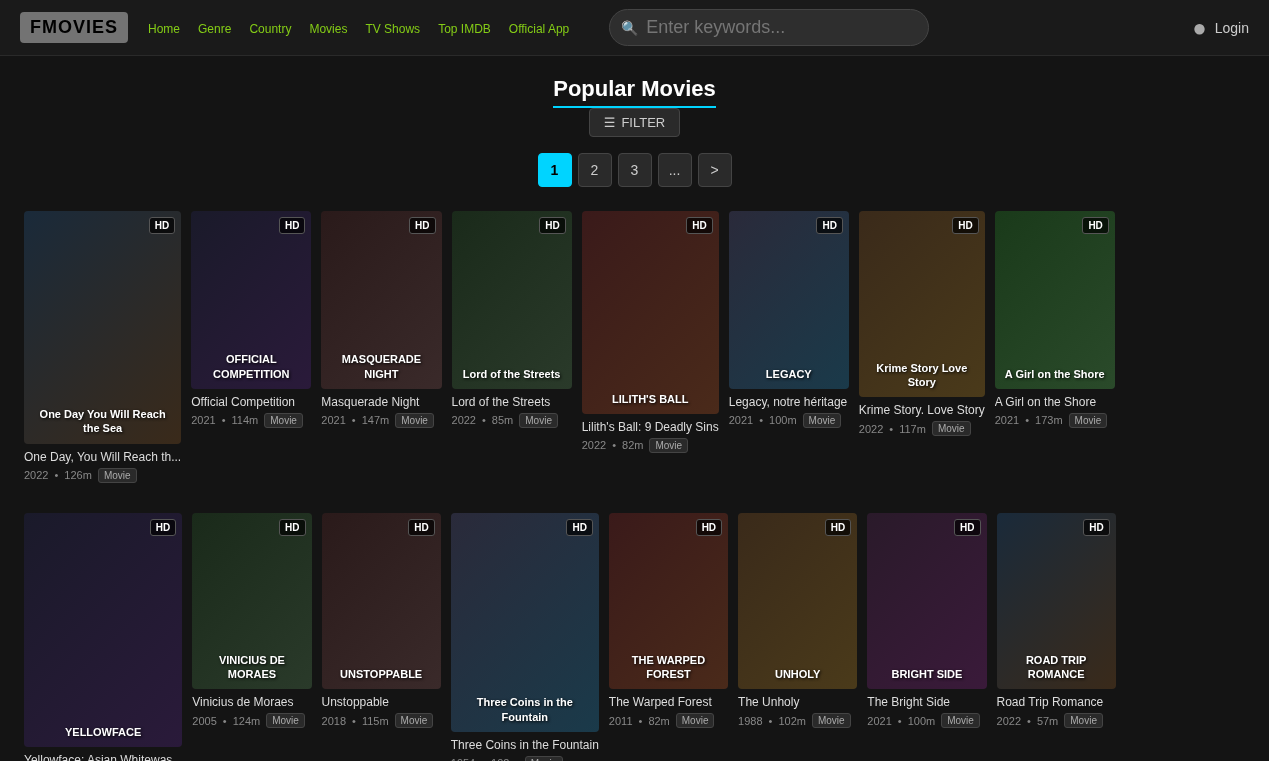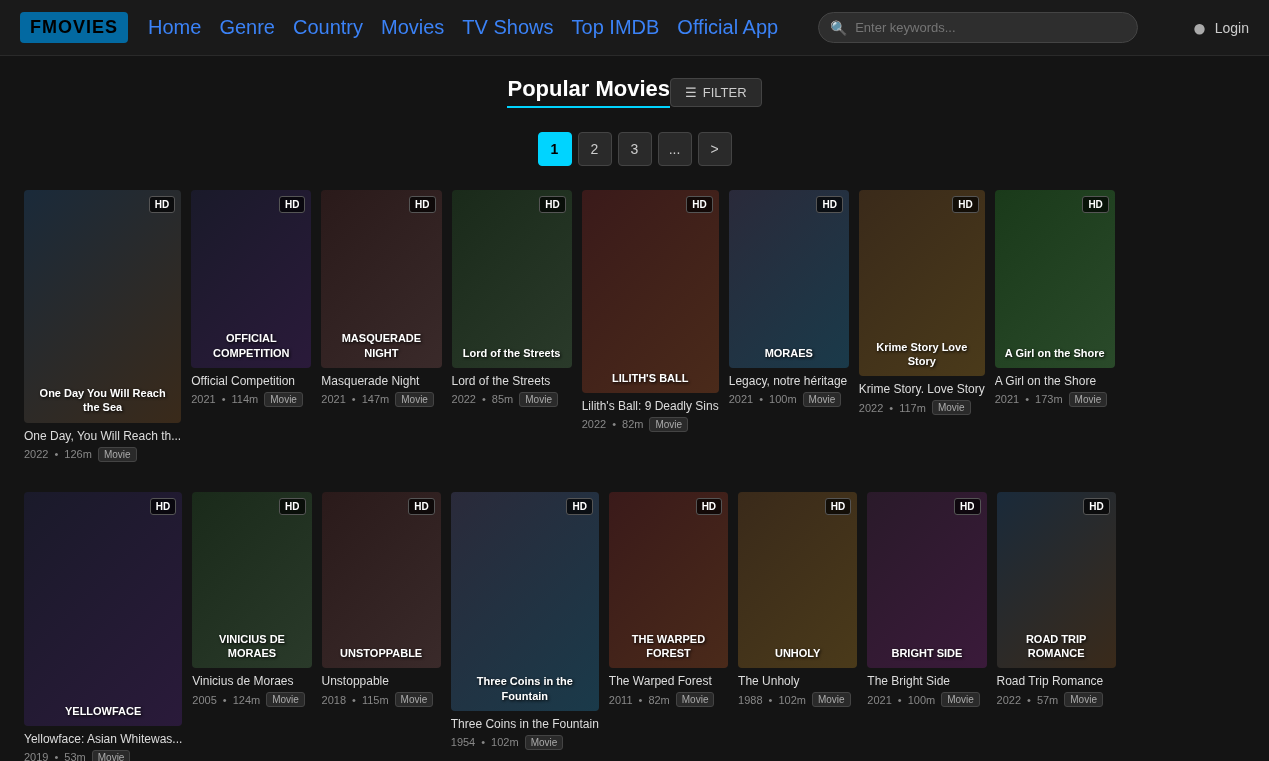--- a/index.html
+++ b/index.html
@@ -9,55 +9,55 @@
     .navbar {
       background: #1a1a1a;
       display: flex;
       align-items: center;
       padding: 0 20px;
       height: 56px;
       gap: 20px;
       border-bottom: 1px solid #2a2a2a;
     }
     .logo {
-      background: #0369a1;
+      background: #737373;
       color: #000;
       font-weight: 900;
       font-size: 18px;
       padding: 5px 10px;
       border-radius: 4px;
       letter-spacing: 1px;
       cursor: pointer;
       white-space: nowrap;
     }
     .nav-links {
       display: flex;
       gap: 18px;
       list-style: none;
     }
     .nav-links li a {
-      color: #3b82f6;
+      color: #84cc16;
       text-decoration: none;
-      font-size: 20px;
+      font-size: 12px;
       cursor: pointer;
     }
     .search-bar {
       flex: 1;
       max-width: 320px;
       margin-left: 20px;
       position: relative;
     }
     .search-bar input {
       width: 100%;
       background: #2e2e2e;
       border: 1px solid #444;
       border-radius: 20px;
       padding: 7px 16px 7px 36px;
       color: #ccc;
-      font-size: 13px;
+      font-size: 18px;
       outline: none;
     }
     .search-bar .search-icon-wrap {
       position: absolute;
       left: 12px;
       top: 50%;
       transform: translateY(-50%);
       color: #aaa;
       font-size: 14px;
     }
@@ -75,22 +75,23 @@
       color: #aaa;
     }
 
     
     .page-content {
       padding: 20px 24px;
     }
     .page-header {
       display: flex;
       align-items: center;
-      justify-content: center;
-      margin-bottom: 24px;
+      justify-content: space-between;
+      margin-bottom: 16px;
+      flex-direction: column;
     }
     .page-title {
       font-size: 22px;
       font-weight: bold;
       color: #fff;
       border-bottom: 2px solid #00d4ff;
       padding-bottom: 4px;
     }
     .filter-btn {
       background: #2a2a2a;
@@ -333,21 +334,21 @@
         <span>2022</span>
         <span>•</span>
         <span>82m</span>
         <span class="movie-type-badge">Movie</span>
       </div>
     </div>
       <div class="movie-card">
       <div class="movie-poster poster-bg-6">
         <span class="hd-badge">HD</span>
         <div class="poster-inner">
-          <span class="poster-title-overlay">MORAES</span>
+          <span class="poster-title-overlay">LEGACY</span>
         </div>
       </div>
       <div class="movie-title">Legacy, notre héritage</div>
       <div class="movie-meta">
         <span>2021</span>
         <span>•</span>
         <span>100m</span>
         <span class="movie-type-badge">Movie</span>
       </div>
     </div>

